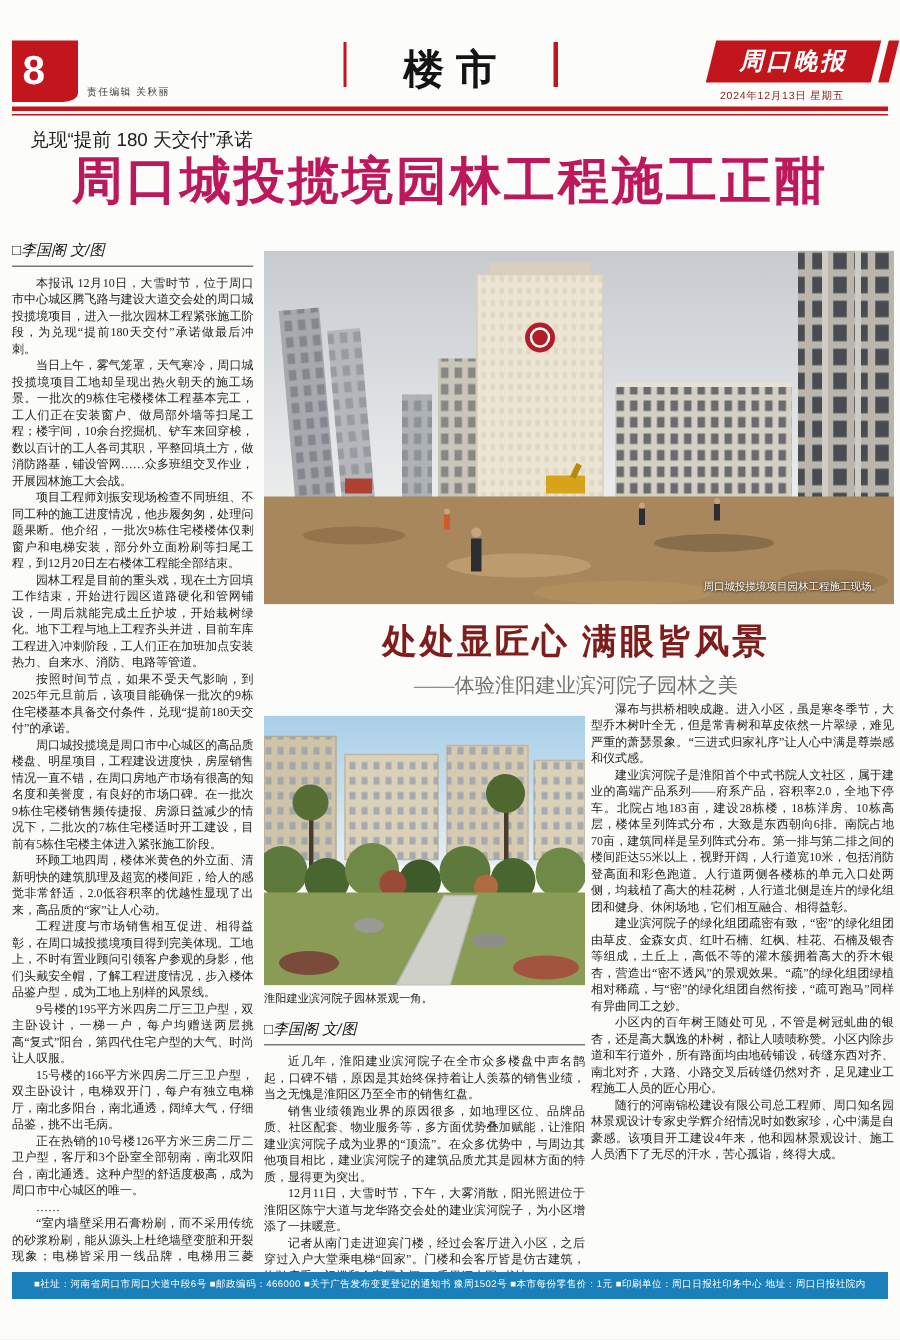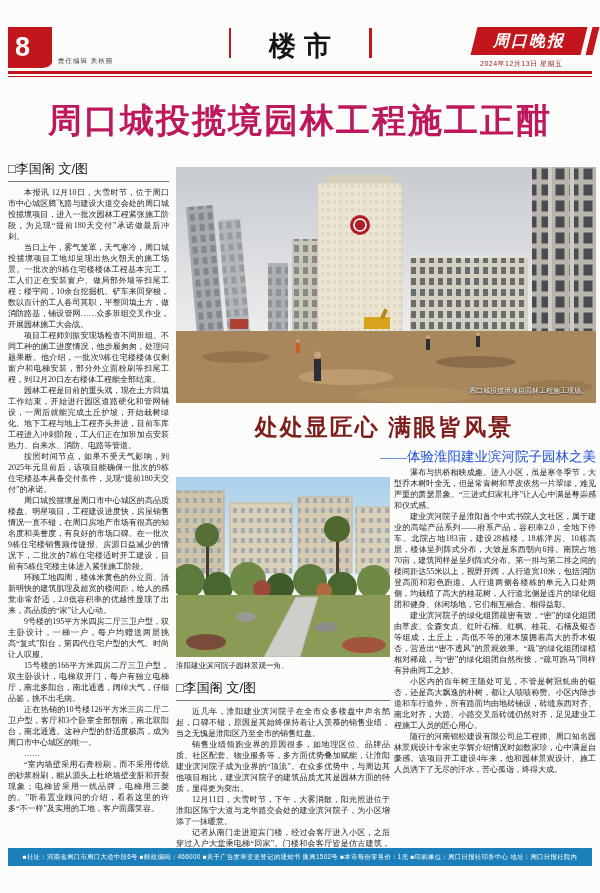--- a/index.html
+++ b/index.html
@@ -20,33 +20,33 @@
                  font-family:"DejaVu Serif",serif;}
   .masthead-slash{position:absolute;left:589px;top:27px;width:7px;height:28px;background:#c3161c;transform:skewX(-14deg);}
   .date-line{position:absolute;left:480px;top:59px;font-size:7px;color:#8d1a1f;letter-spacing:.5px;}
   .rule-thick{position:absolute;left:8px;right:8px;top:71px;height:2.5px;background:#c3161c;}
   .rule-thin{position:absolute;left:8px;right:8px;top:76px;height:1px;background:#c3161c;}
   
   .kicker{position:absolute;left:20px;top:85px;font-size:12.5px;color:#222;}
   .headline1{position:absolute;left:0;top:98px;width:600px;text-align:center;font-size:34px;font-weight:800;
              letter-spacing:2px;color:#be185d;font-family:"Liberation Sans",sans-serif;}
   
-  .byline{font-size:13px;color:#111;border-bottom:1px solid #777;padding-bottom:3px;margin:0 0 5px 0;}
+  .byline{font-size:10px;color:#111;border-bottom:1px solid #777;padding-bottom:3px;margin:0 0 5px 0;font-style:italic;}
   .body-col p{margin:0;font-size:8px;line-height:11px;text-align:justify;text-indent:2em;color:#242424;
               font-family:"Liberation Serif",serif;}
   .col-a1{position:absolute;left:8px;top:160px;width:161px;height:684px;overflow:hidden;}
   
   .photo1{position:absolute;left:176px;top:167px;width:420px;height:236px;overflow:hidden;}
   .photo1 svg{display:block;}
   .caption1{position:absolute;right:8px;bottom:7px;font-size:7px;color:#fff;
             text-shadow:0 0 2px #3a2c18,0 1px 1px #3a2c18;font-family:"Liberation Serif",serif;}
   
   .a2head{position:absolute;left:172px;top:412px;width:424px;text-align:center;}
   .headline2{font-size:23px;font-weight:800;color:#7f1d1d;letter-spacing:2px;margin:0;}
-  .subtitle2{font-size:13.5px;color:#1d4ed8;margin:5px 0 0 0;font-family:"Liberation Serif",serif;text-align:right;}
+  .subtitle2{font-size:13.5px;color:#737373;margin:5px 0 0 0;font-family:"Liberation Serif",serif;}
   .a2-left{position:absolute;left:176px;top:477px;width:214px;}
   .photo2{width:214px;height:180px;overflow:hidden;}
   .caption2{font-size:7.5px;color:#222;text-align:left;margin-top:4px;font-family:"Liberation Serif",serif;}
   .a2-left-text{height:158px;overflow:hidden;}
   .a2-right{position:absolute;left:394px;top:467px;width:202px;height:386px;overflow:hidden;}
   
   .footer-bar{position:absolute;left:8px;top:848px;width:584px;height:18px;background:#1b80ba;color:#fff;
               font-size:6.4px;line-height:18px;text-align:center;white-space:nowrap;overflow:hidden;letter-spacing:.3px;}
 </style>
 </head>
@@ -69,31 +69,33 @@
 
   <div class="masthead">
     <span>周口晚报</span>
   </div>
   <div class="masthead-slash"></div>
   <div class="date-line">2024年12月13日 星期五</div>
 
   <div class="rule-thick"></div>
   <div class="rule-thin"></div>
 
+  <div class="kicker">兑现“提前 180 天交付”承诺</div>
   <div class="headline1">周口城投揽境园林工程施工正酣</div>
 
   <div class="col-a1 body-col">
     <div class="byline">□李国阁 文/图</div>
     <p>本报讯 12月10日，大雪时节，位于周口市中心城区腾飞路与建设大道交会处的周口城投揽境项目，进入一批次园林工程紧张施工阶段，为兑现“提前180天交付”承诺做最后冲刺。</p>
     <p>当日上午，雾气笼罩，天气寒冷，周口城投揽境项目工地却呈现出热火朝天的施工场景。一批次的9栋住宅楼楼体工程基本完工，工人们正在安装窗户、做局部外墙等扫尾工程；楼宇间，10余台挖掘机、铲车来回穿梭，数以百计的工人各司其职，平整回填土方，做消防路基，铺设管网……众多班组交叉作业，开展园林施工大会战。</p>
     <p>项目工程师刘振安现场检查不同班组、不同工种的施工进度情况，他步履匆匆，处理问题果断。他介绍，一批次9栋住宅楼楼体仅剩窗户和电梯安装，部分外立面粉刷等扫尾工程，到12月20日左右楼体工程能全部结束。</p>
     <p>园林工程是目前的重头戏，现在土方回填工作结束，开始进行园区道路硬化和管网铺设，一周后就能完成土丘护坡，开始栽树绿化。地下工程与地上工程齐头并进，目前车库工程进入冲刺阶段，工人们正在加班加点安装热力、自来水、消防、电路等管道。</p>
     <p>按照时间节点，如果不受天气影响，到2025年元旦前后，该项目能确保一批次的9栋住宅楼基本具备交付条件，兑现“提前180天交付”的承诺。</p>
     <p>周口城投揽境是周口市中心城区的高品质楼盘、明星项目，工程建设进度快，房屋销售情况一直不错，在周口房地产市场有很高的知名度和美誉度，有良好的市场口碑。在一批次9栋住宅楼销售频传捷报、房源日益减少的情况下，二批次的7栋住宅楼适时开工建设，目前有5栋住宅楼主体进入紧张施工阶段。</p>
     <p>环顾工地四周，楼体米黄色的外立面、清新明快的建筑肌理及超宽的楼间距，给人的感觉非常舒适，2.0低容积率的优越性显现了出来，高品质的“家”让人心动。</p>
+    <p>工程进度与市场销售相互促进、相得益彰，在周口城投揽境项目得到完美体现。工地上，不时有置业顾问引领客户参观的身影，他们头戴安全帽，了解工程进度情况，步入楼体品鉴户型，成为工地上别样的风景线。</p>
     <p>9号楼的195平方米四房二厅三卫户型，双主卧设计，一梯一户，每户均赠送两层挑高“复式”阳台，第四代住宅户型的大气、时尚让人叹服。</p>
     <p>15号楼的166平方米四房二厅三卫户型，双主卧设计，电梯双开门，每户有独立电梯厅，南北多阳台，南北通透，阔绰大气，仔细品鉴，挑不出毛病。</p>
     <p>正在热销的10号楼126平方米三房二厅二卫户型，客厅和3个卧室全部朝南，南北双阳台，南北通透。这种户型的舒适度极高，成为周口市中心城区的唯一。</p>
     <p>……</p>
     <p>“室内墙壁采用石膏粉刷，而不采用传统的砂浆粉刷，能从源头上杜绝墙壁变脏和开裂现象；电梯皆采用一线品牌，电梯用三菱的。”听着置业顾问的介绍，看着这里的许多“不一样”及实用的工地，客户面露笑容。</p>
   </div>
 
   <div class="photo1">
     <svg width="420" height="236" viewBox="0 0 420 236">
       <defs>

